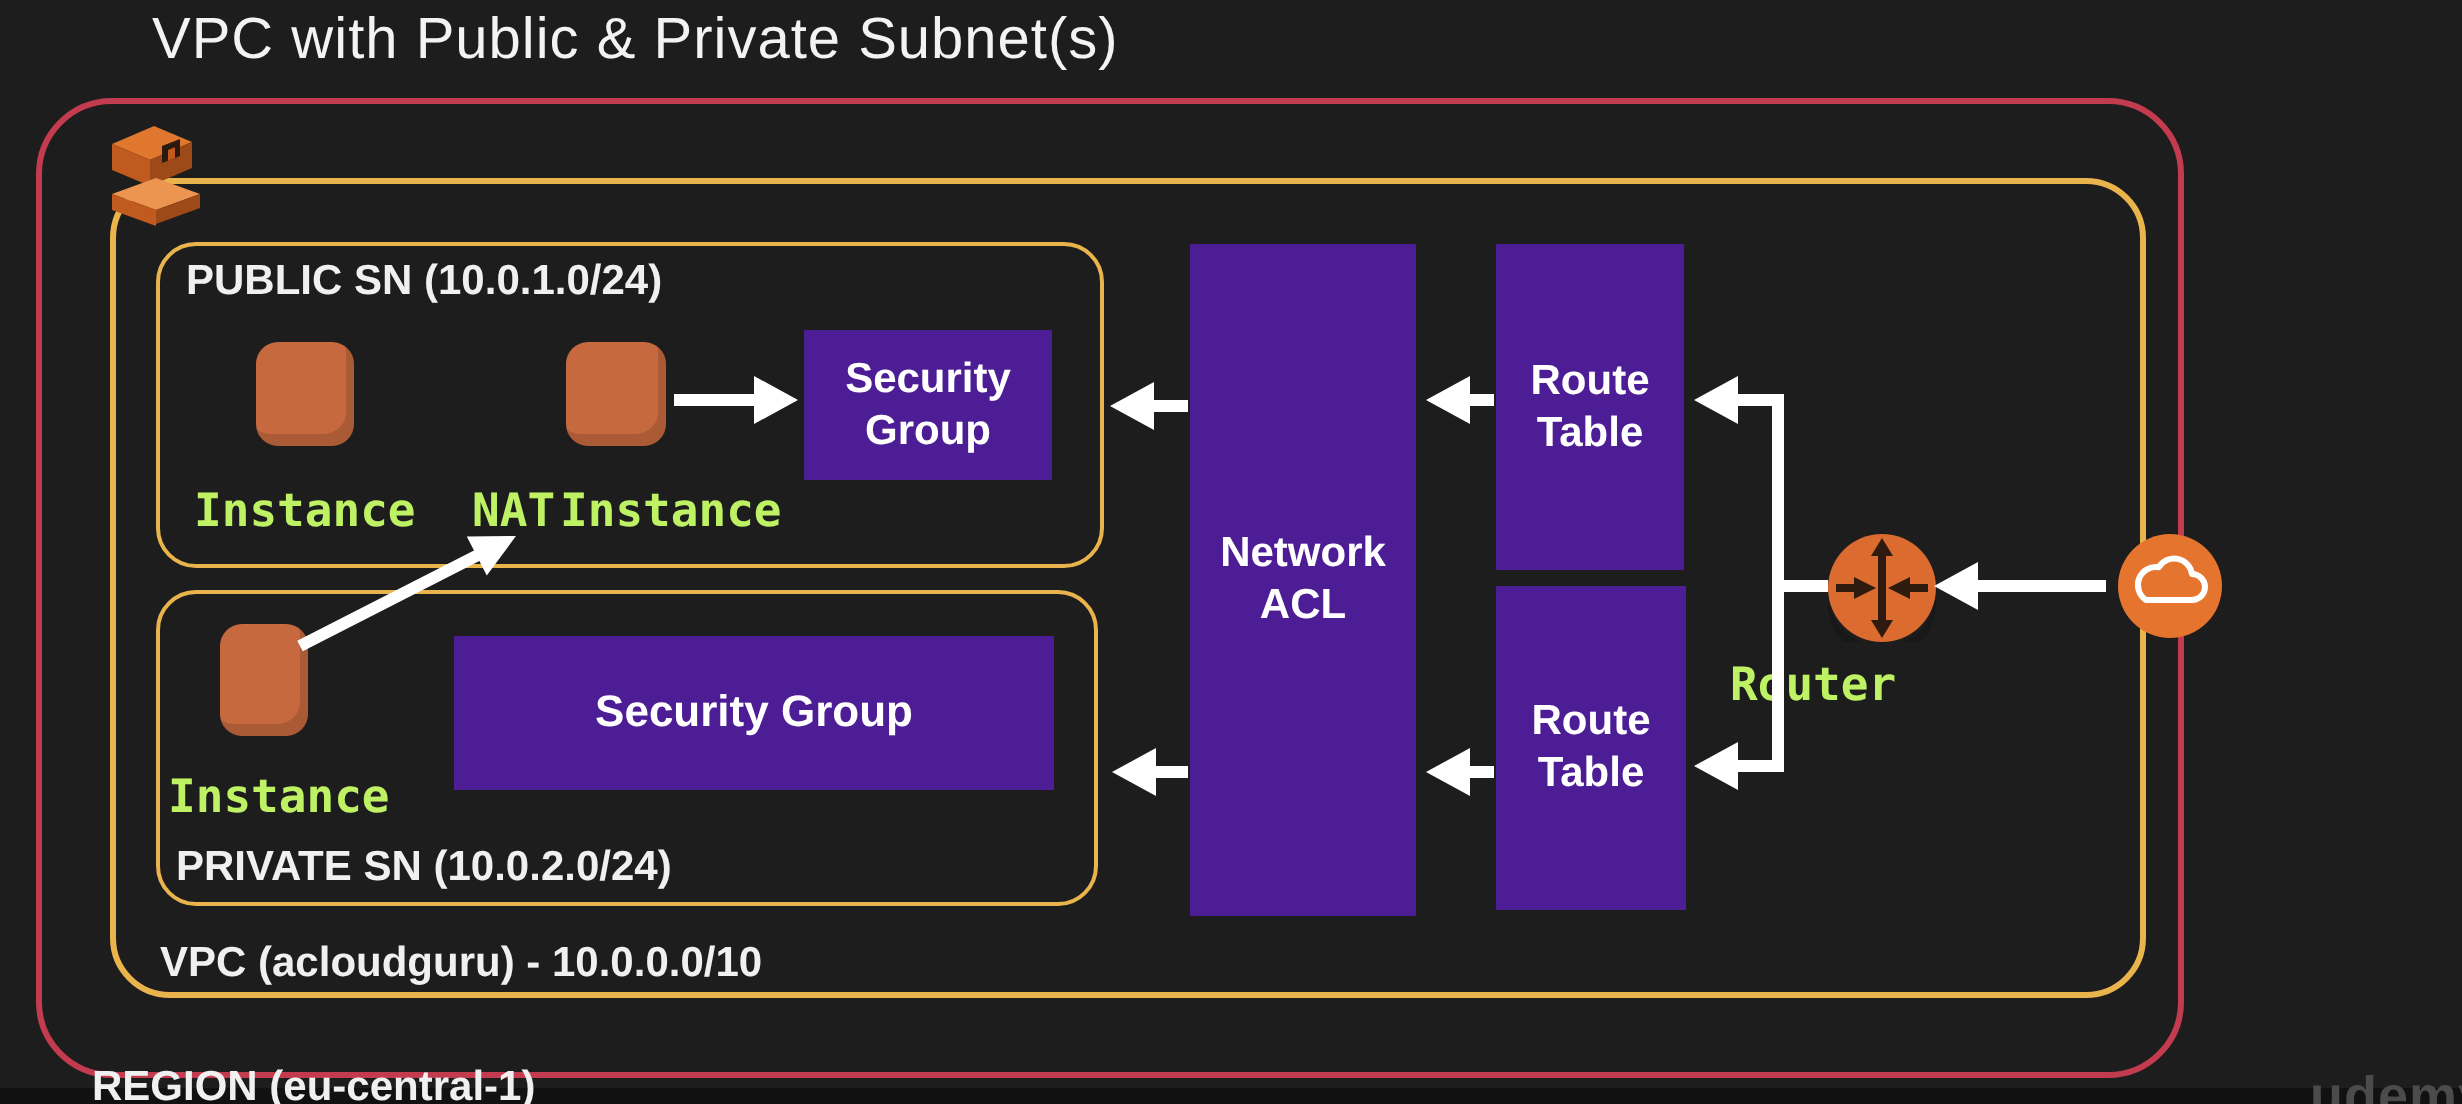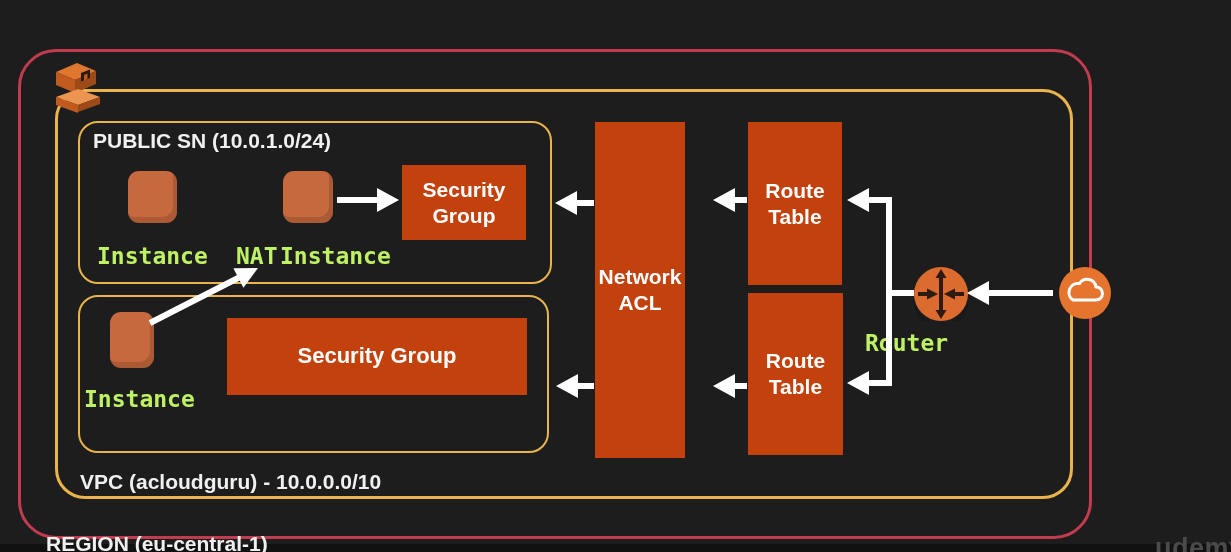--- a/index.html
+++ b/index.html
@@ -19,21 +19,21 @@
     position:absolute;left:76px;top:4px;
     font-size:29px;font-weight:400;color:#F3F3F3;z-index:2;
     letter-spacing:0.5px;white-space:nowrap;
   }
   .blabel{position:absolute;font-size:21px;font-weight:bold;color:#F0F0F0;z-index:2;white-space:nowrap;}
   .mono{
     position:absolute;font-family:"DejaVu Sans Mono","Liberation Mono",monospace;
     font-size:23px;font-weight:bold;color:#bef264;z-index:2;white-space:nowrap;
   }
   .obox{
-    position:absolute;background:#c2410c;color:#FFFFFF;
+    position:absolute;background:#4c1d95;color:#FFFFFF;
     font-weight:bold;font-size:21px;line-height:1.22;
     display:flex;align-items:center;justify-content:center;text-align:center;
     z-index:2;
   }
   .inst{
     position:absolute;background:#C7693F;border-radius:11px;
     box-shadow:inset -4px -6px 0 rgba(0,0,0,0.14);z-index:2;
   }
   .icon{position:absolute;z-index:3;}
   svg.overlay{position:absolute;left:0;top:0;z-index:4;pointer-events:none;}
@@ -43,20 +43,21 @@
   }
   .letterbox{position:absolute;left:0;top:544px;width:1231px;height:8px;background:#111111;z-index:0;}
 </style>
 </head>
 <body>
 
 <div id="canvas">
 
   <div class="letterbox"></div>
 
+  <div class="titletext">VPC with Public &amp; Private Subnet(s)</div>
 
   <div class="frame region" style="left:18px;top:49px;width:1074px;height:490px;"></div>
   <div class="blabel" style="left:46px;top:532px;">REGION (eu-central-1)</div>
 
   <div class="frame vpc" style="left:55px;top:89px;width:1018px;height:410px;"></div>
   <div class="blabel" style="left:80px;top:470px;">VPC (acloudguru) - 10.0.0.0/10</div>
 
   <div class="icon" style="left:53px;top:59px;width:50px;height:58px;">
     <svg width="50" height="58" viewBox="0 0 50 58">
       <polygon points="3,13 24,4 43,12 22,21" fill="#E0772F"></polygon>
@@ -76,27 +77,28 @@
   <div class="inst" style="left:128px;top:171px;width:49px;height:52px;"></div>
   <div class="inst" style="left:283px;top:171px;width:50px;height:52px;"></div>
 
   <div class="mono" style="left:97px;top:243px;">Instance</div>
   <div class="mono" style="left:236px;top:243px;">NAT</div>
   <div class="mono" style="left:280px;top:243px;">Instance</div>
 
   <div class="obox" style="left:402px;top:165px;width:124px;height:75px;">Security Group</div>
 
   <div class="frame subnet" style="left:78px;top:295px;width:471px;height:158px;"></div>
+  <div class="blabel" style="left:88px;top:422px;">PRIVATE SN (10.0.2.0/24)</div>
 
   <div class="inst" style="left:110px;top:312px;width:44px;height:56px;"></div>
   <div class="mono" style="left:84px;top:386px;">Instance</div>
 
   <div class="obox" style="left:227px;top:318px;width:300px;height:77px;font-size:22px;">Security Group</div>
 
-  <div class="obox" style="left:595px;top:122px;width:90px;height:336px;">Network ACL</div>
+  <div class="obox" style="left:595px;top:122px;width:113px;height:336px;">Network ACL</div>
 
   <div class="obox" style="left:748px;top:122px;width:94px;height:163px;">Route Table</div>
   <div class="obox" style="left:748px;top:293px;width:95px;height:162px;">Route Table</div>
 
   <div class="icon" style="left:914px;top:267px;width:54px;height:54px;">
     <svg width="54" height="54" viewBox="0 0 54 54">
       <circle cx="27" cy="27" r="27" fill="#DB6B2F"></circle>
       <path d="M0 29 a27 27 0 0 0 54 0 l0 6 a27 27 0 0 1 -54 0 z" fill="rgba(0,0,0,0.15)"></path>
       <g fill="#2E1A0E" stroke="#2E1A0E">
         <line x1="27" y1="9" x2="27" y2="45" stroke-width="4"></line>

